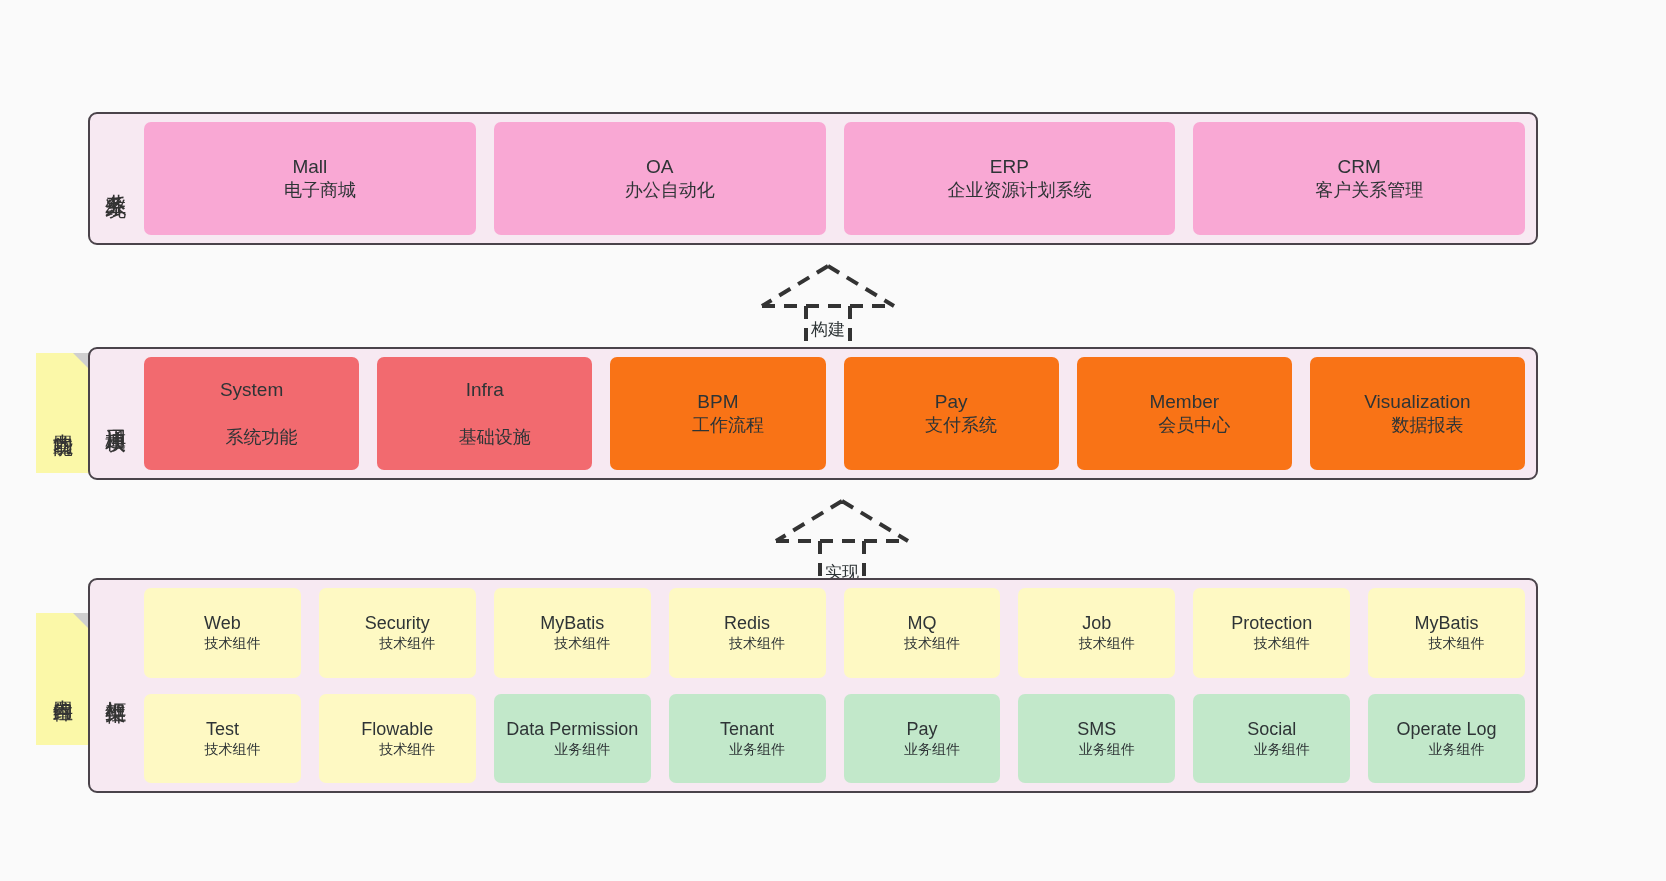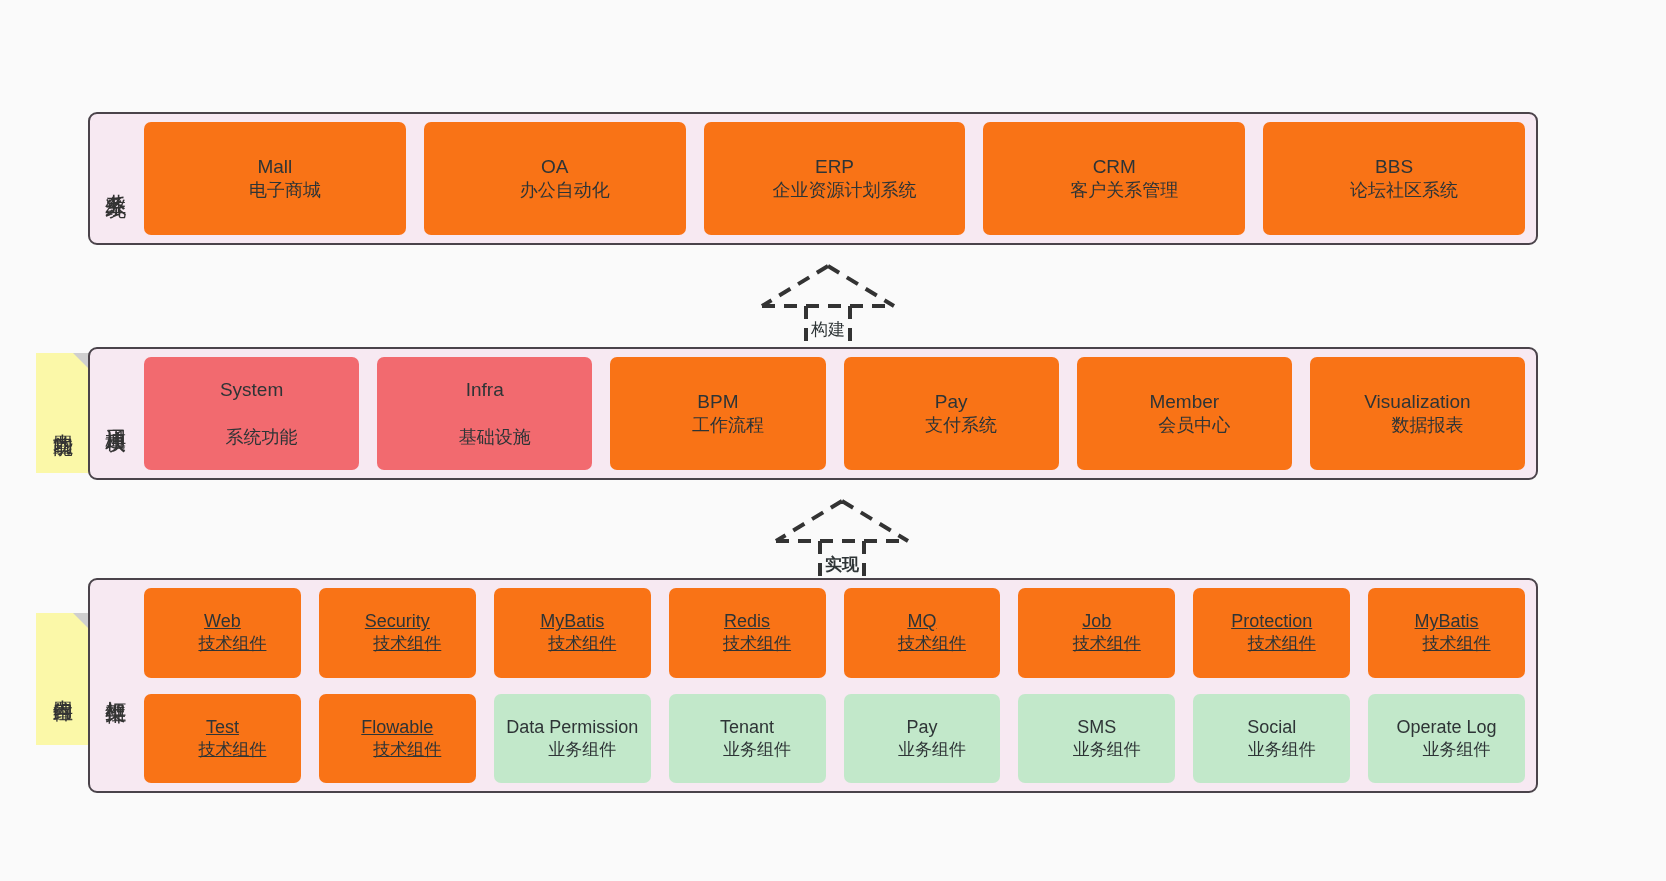--- a/index.html
+++ b/index.html
@@ -60,26 +60,26 @@
     align-items: center;
     justify-content: center;
     text-align: center;
     color: #2e3436;
     line-height: 1.28;
     padding: 4px 6px;
   }
   .card .en { font-size: 19px; }
   .card .cn { font-size: 18px; padding-left: 20px; }
   .card.small .en { font-size: 18px; }
-  .card.small .cn { font-size: 17px; }
-
-  .c-blue        { background: #f97316; }
+  .card.small .cn { font-size: 14px; }
+
+  .c-blue        { background: #f9a8d4; }
   .c-red         { background: #f26a6f; gap: 24px; }
   .c-pink        { background: #f97316; }
-  .c-green       { background: #f97316; text-decoration: underline; }
+  .c-green       { background: #fef9c3; }
   .c-greenlight  { background: #c2e8ca; }
 
   
   .note {
     position: absolute;
     background: #fbf8a8;
     width: 54px;
     display: flex;
     align-items: center;
     justify-content: center;
@@ -134,24 +134,20 @@
           <span class="cn">办公自动化</span>
         </div>
         <div class="card c-blue">
           <span class="en">ERP</span>
           <span class="cn">企业资源计划系统</span>
         </div>
         <div class="card c-blue">
           <span class="en">CRM</span>
           <span class="cn">客户关系管理</span>
         </div>
-        <div class="card c-blue">
-          <span class="en">BBS</span>
-          <span class="cn">论坛社区系统</span>
-        </div>
       </div>
     </div>
   </div>
 
   <div class="arrow" id="conn-0" style="left:758px; top:262px; width:140px; height:82px;">
     <svg width="140" height="82" viewBox="0 0 140 82" fill="none">
       <path d="M70 4 L136 44 M70 4 L4 44 M4 44 L136 44" stroke="#333" stroke-width="4" stroke-dasharray="13 9" stroke-linecap="butt"></path>
       <path d="M48 44 L48 82 M92 44 L92 82" stroke="#333" stroke-width="4" stroke-dasharray="13 9" stroke-linecap="butt"></path>
     </svg>
     <span class="lbl" style="top:36px;">构建</span>
@@ -191,21 +187,21 @@
         </div>
       </div>
     </div>
   </div>
 
   <div class="arrow" id="conn-1" style="left:772px; top:497px; width:140px; height:82px;">
     <svg width="140" height="82" viewBox="0 0 140 82" fill="none">
       <path d="M70 4 L136 44 M70 4 L4 44 M4 44 L136 44" stroke="#333" stroke-width="4" stroke-dasharray="13 9" stroke-linecap="butt"></path>
       <path d="M48 44 L48 82 M92 44 L92 82" stroke="#333" stroke-width="4" stroke-dasharray="13 9" stroke-linecap="butt"></path>
     </svg>
-    <span class="lbl" style="top:36px;font-weight:bold;">实现</span>
+    <span class="lbl" style="top:44px;">实现</span>
   </div>
 
   <div class="note" style="left:36px; top:613px; height:132px;">
     <span>内置组件</span>
   </div>
 
   <div class="layer" id="layer-2" style="left:88px; top:578px; width:1450px; height:215px;">
     <div class="layer-title">框架组件</div>
     <div class="layer-body">
 

